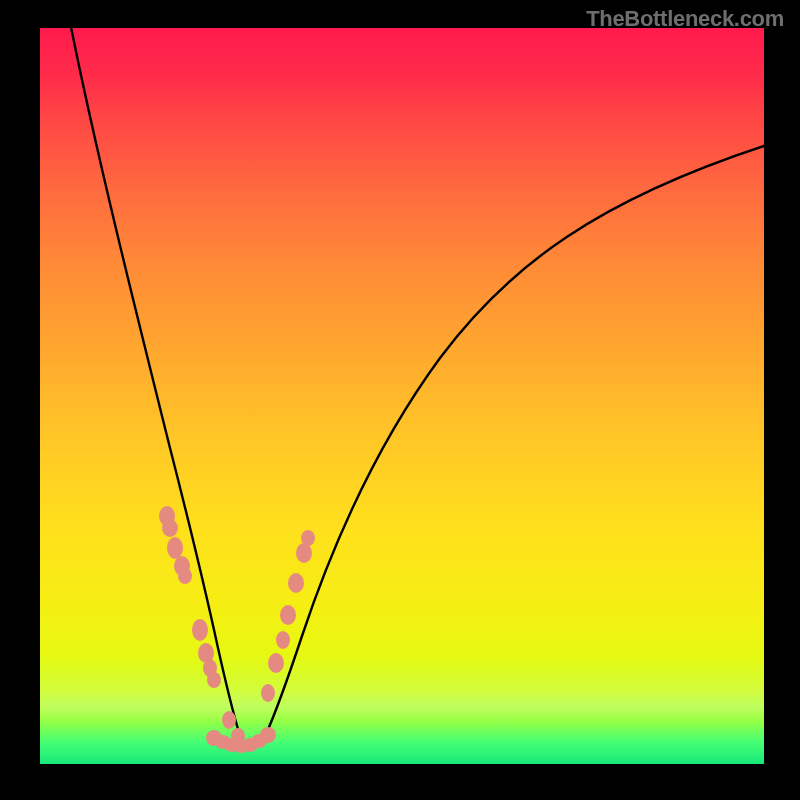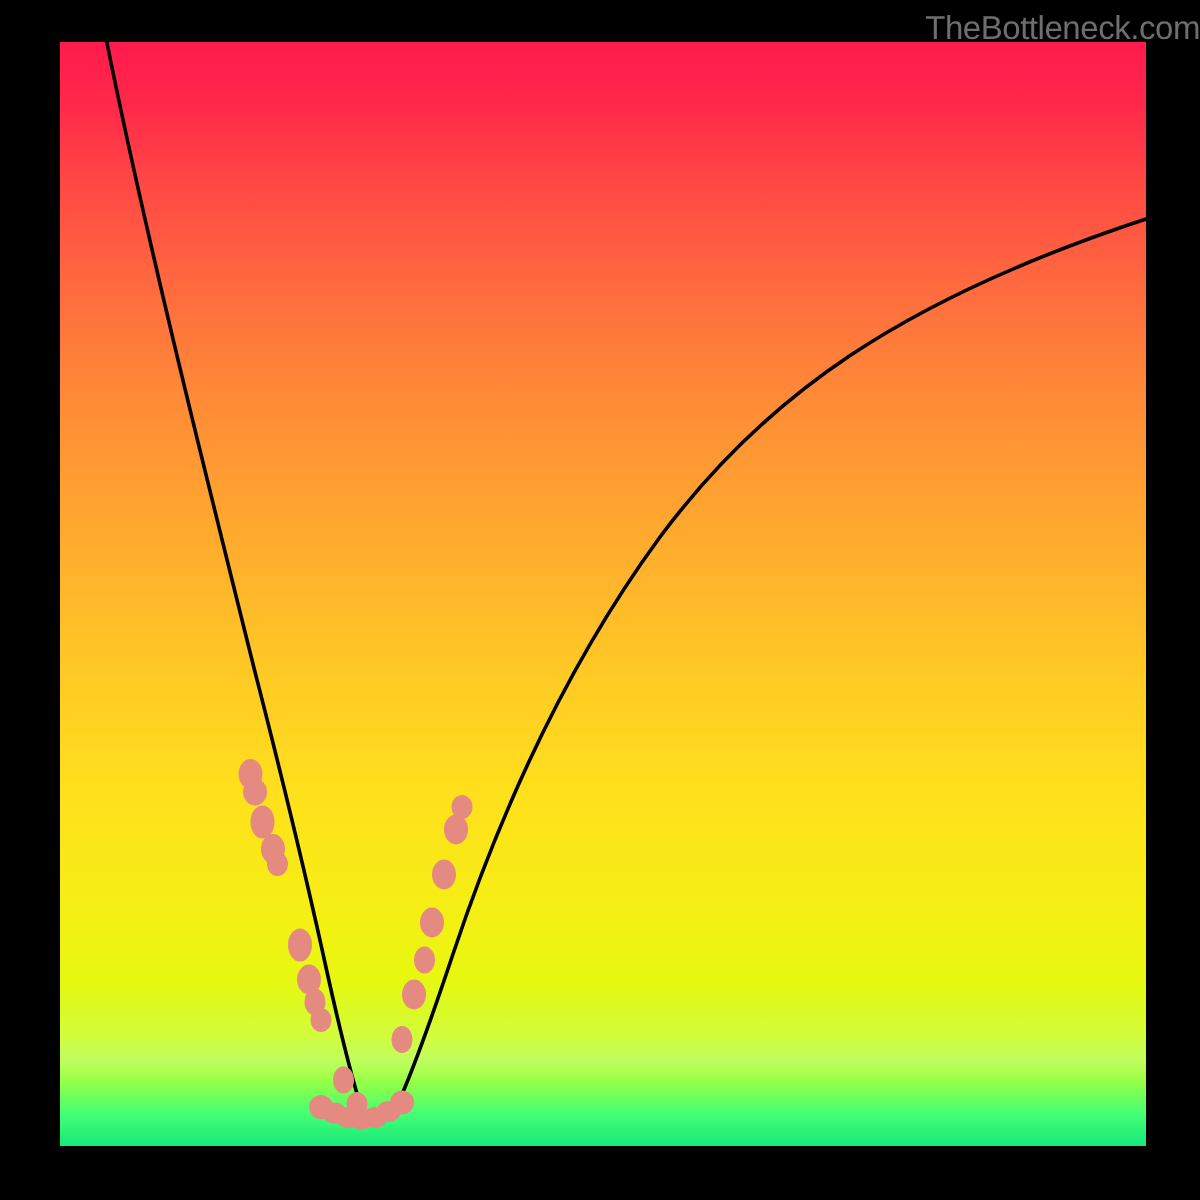--- a/index.html
+++ b/index.html
@@ -43,24 +43,24 @@
       rgba(255,255,255,0.10) 20%,
       rgba(255,255,255,0.20) 35%,
       rgba(255,255,255,0.28) 48%,
       rgba(255,255,255,0.10) 62%,
       rgba(255,255,255,0) 100%);
     pointer-events: none;
   }
   .watermark {
     position: absolute;
     top: 6px;
-    right: 0;
+    right: 16px;
     font-family: Arial, Helvetica, sans-serif;
     font-size: 22px;
-    font-weight: 400;
+    font-weight: 700;
     color: #6e6e6e;
     letter-spacing: -0.3px;
     text-align: center;
   }
   svg.curves {
     position: absolute;
     left: 0; top: 0;
     width: 724px;
     height: 736px;
     overflow: visible;

